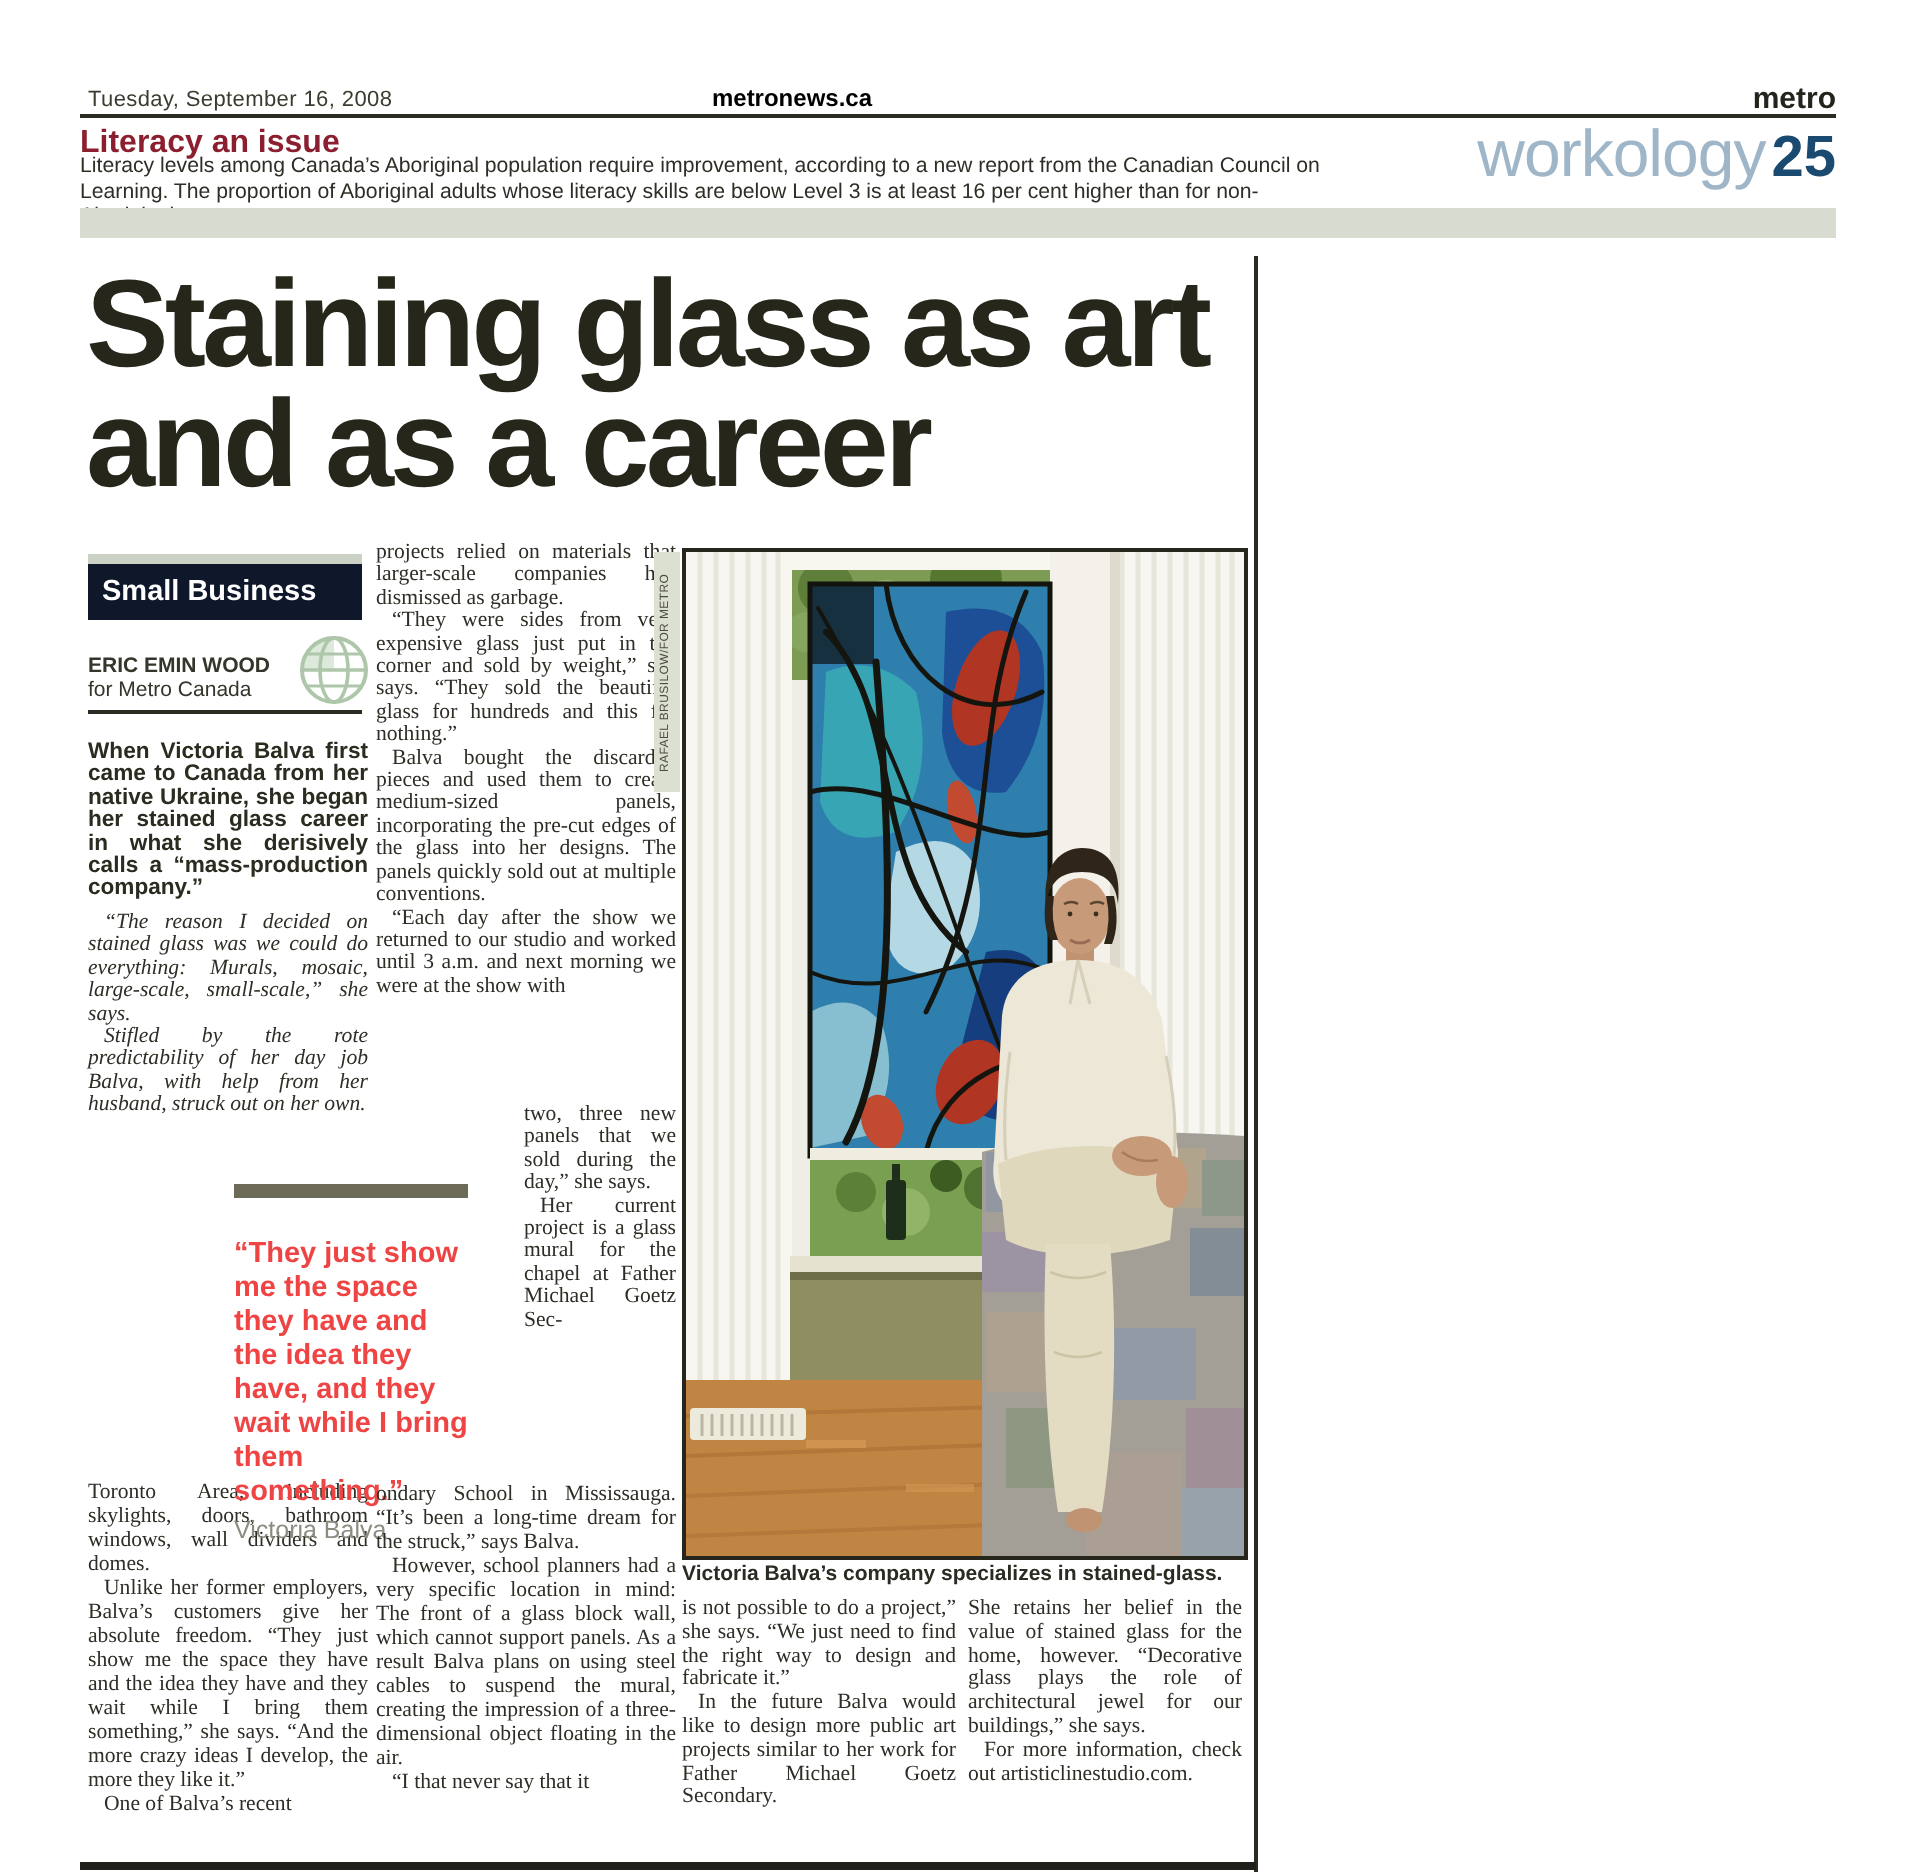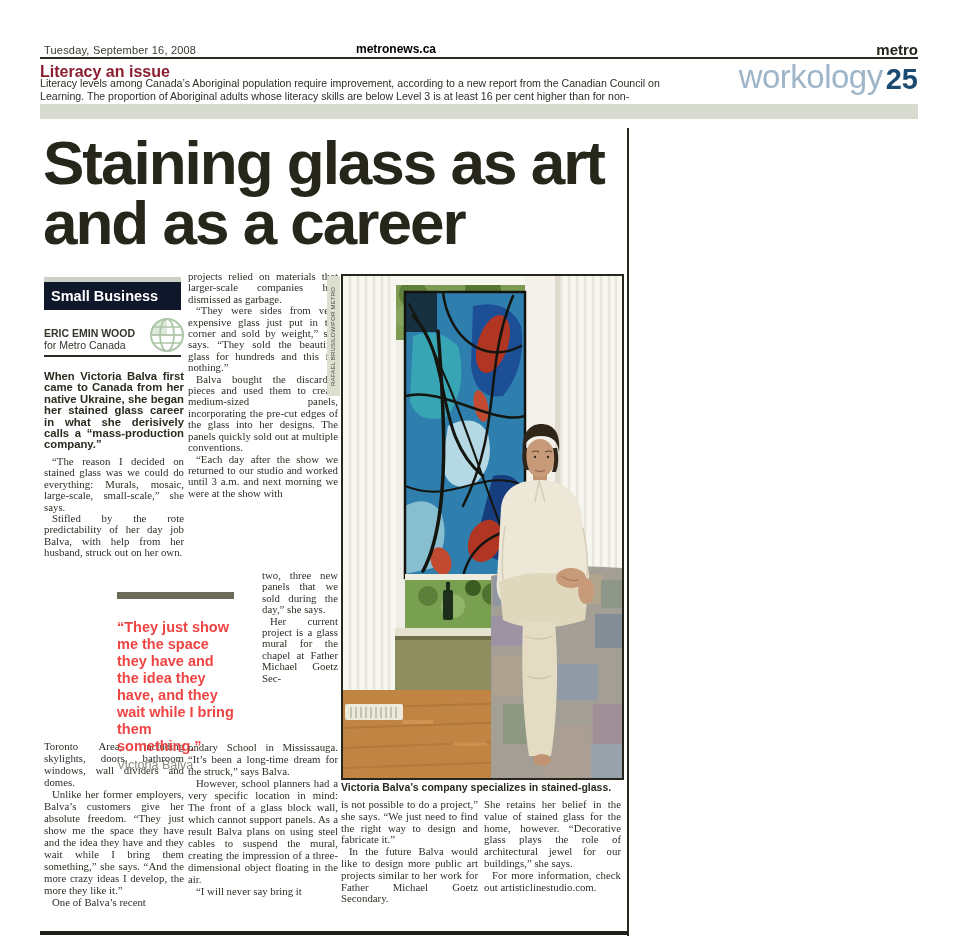--- a/index.html
+++ b/index.html
@@ -36,25 +36,25 @@
   .globe{top:314px;left:146px;}
 
   
   .serif{font-family:"Liberation Serif",serif;font-size:10.8px;line-height:11.4px;
          text-align:justify;color:#2e2e26;}
   .serif p{margin:0;}
   .serif p.ind{text-indent:8px;}
   .lh12{line-height:12px;}
   .lead{top:371px;left:44px;width:140px;font-size:11.3px;line-height:11.4px;font-weight:bold;
         text-align:justify;color:#2b2b20;}
-  .c1top{top:456px;left:44px;width:140px;}
+  .c1top{top:456px;left:44px;width:140px;font-style:italic;}
   .c1narrow{top:578px;left:44px;width:73px;}
   .c1bottom{top:740px;left:44px;width:140px;}
   .c2top{top:271px;left:188px;width:150px;}
-  .c2narrow{top:570px;left:262px;width:76px;}
+  .c2narrow{top:552px;left:262px;width:76px;}
   .c2bottom{top:741px;left:188px;width:150px;}
   .c3{top:799px;left:341px;width:137px;line-height:11.8px;}
   .c4{top:799px;left:484px;width:137px;line-height:11.8px;}
 
   
   .pq{top:592px;left:117px;width:117px;}
   .pqbar{width:117px;height:7px;background:#6b6b58;}
   .pqtext{margin-top:20px;font-size:14.5px;line-height:17px;font-weight:bold;color:#ef4444;}
   .pqattr{margin-top:3px;font-size:12.5px;color:#8c8c80;}
 
@@ -129,21 +129,21 @@
     <p class="ind">Balva bought the discarded pieces and used them to create medium-sized panels, incorporating the pre-cut edges of the glass into her designs. The panels quickly sold out at multiple conventions.</p>
     <p class="ind">“Each day after the show we returned to our studio and worked until 3 a.m. and next morning we were at the show with</p>
   </div>
   <div class="abs serif c2narrow">
     <p>two, three new panels that we sold during the day,” she says.</p>
     <p class="ind">Her current project is a glass mural for the chapel at Father Michael Goetz Sec-</p>
   </div>
   <div class="abs serif c2bottom lh12">
     <p>ondary School in Mississauga. “It’s been a long-time dream for the struck,” says Balva.</p>
     <p class="ind">However, school planners had a very specific location in mind: The front of a glass block wall, which cannot support panels. As a result Balva plans on using steel cables to suspend the mural, creating the impression of a three-dimensional object floating in the air.</p>
-    <p class="ind">“I will never say bring it</p>
+    <p class="ind">“I that never say that it</p>
   </div>
 
   <div class="abs credit">RAFAEL BRUSILOW/FOR METRO CANADA</div>
   <div class="abs photo">
     <svg width="279" height="502" viewBox="0 0 279 502">
       <defs>
         <clipPath id="glassclip">
             <rect x="62" y="16" width="120" height="286"></rect>
           </clipPath>
       </defs>

